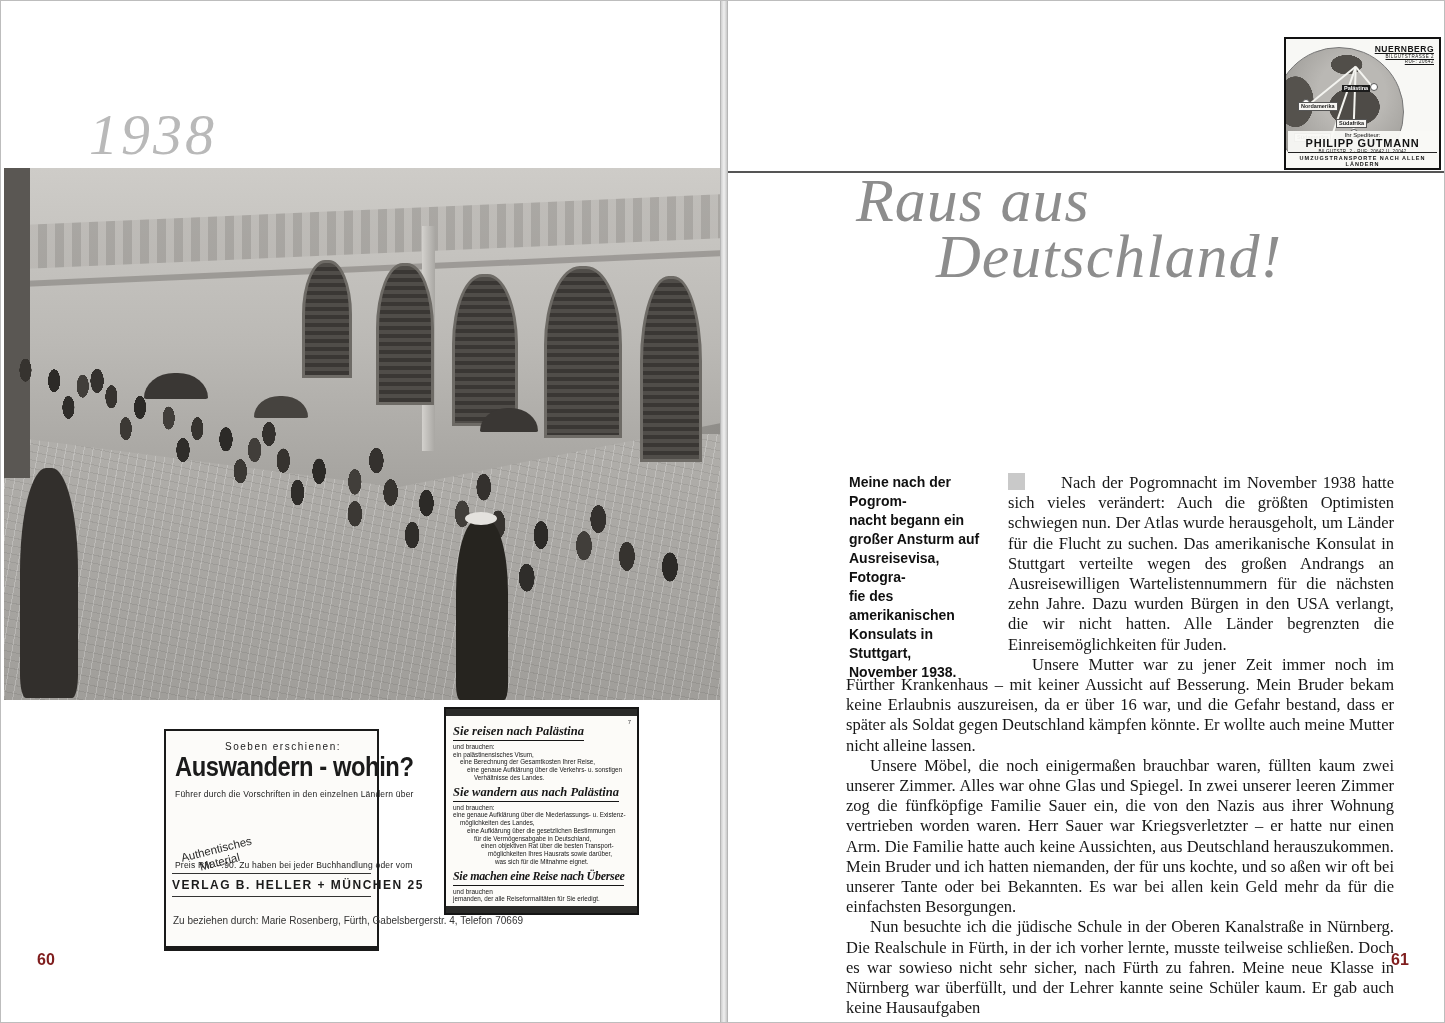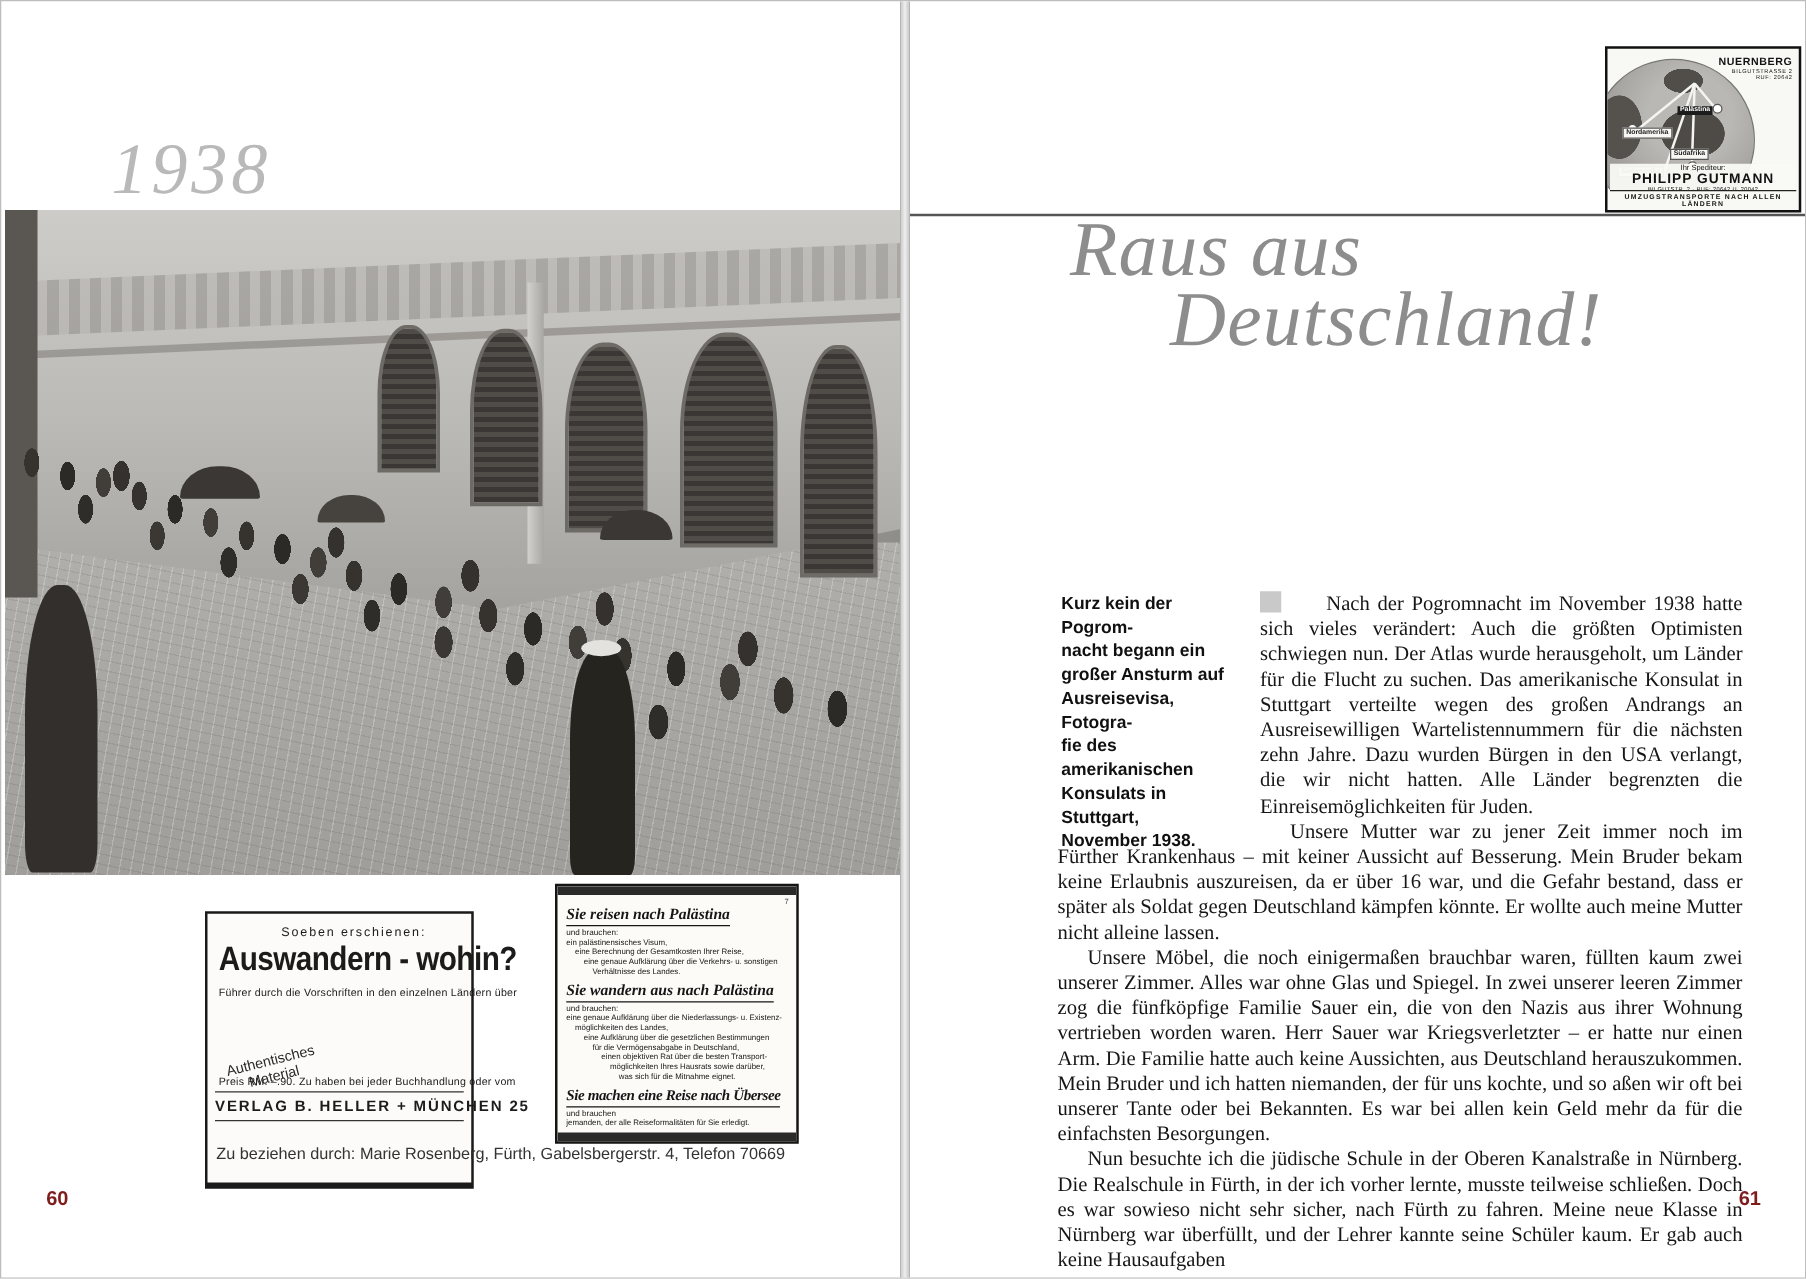--- a/index.html
+++ b/index.html
@@ -86,21 +86,21 @@
   .al-title{position:absolute;top:21px;left:9px;font-size:27px;font-weight:800;white-space:nowrap;
     letter-spacing:-.5px;transform:scaleX(.88);transform-origin:left center;}
   .al-subtitle{position:absolute;top:58px;left:9px;font-size:8.5px;letter-spacing:.2px;white-space:nowrap;}
   .al-stamp{position:absolute;left:16px;top:112px;transform:rotate(-14deg);font-size:11.5px;
     line-height:13px;text-align:center;color:#2a2a2a;}
   .al-items{position:absolute;left:128px;top:86px;font-size:13px;font-weight:600;
     letter-spacing:1.8px;line-height:26px;}
   .al-price{position:absolute;top:129px;left:9px;font-size:8.5px;white-space:nowrap;letter-spacing:.2px;}
   .al-pub{position:absolute;top:142px;left:6px;right:6px;border-top:1px solid #333;border-bottom:1px solid #333;
     padding:4px 0 4px;font-size:12px;letter-spacing:1.5px;white-space:nowrap;text-align:center;font-weight:600;}
-  .al-contact{position:absolute;top:184px;left:7px;font-size:13px;white-space:nowrap;color:#333;}
+  .al-contact{position:absolute;top:184px;left:7px;font-size:10px;white-space:nowrap;color:#333;}
   .ad-right{position:absolute;left:443px;top:706px;width:195px;height:208px;box-sizing:border-box;
     border:2px solid #151515;background:#fcfbf8;font-family:"Liberation Sans",sans-serif;color:#161616;
     padding:12px 7px 10px;overflow:hidden;}
   .ar-bar{position:absolute;left:0;width:100%;height:7px;background:#2a2a28;}
   .ar-bar.top{top:0;} .ar-bar.bot{bottom:0;}
   .ar-mark{position:absolute;top:10px;right:6px;font-size:6px;color:#444;}
   .ar-head{font-family:"Liberation Serif",serif;font-style:italic;font-weight:bold;
     display:inline-block;border-bottom:1.5px solid #161616;padding-bottom:1px;margin:3px 0 2px;}
   .h1s{font-size:12.5px;} .h2s{font-size:12.5px;} .h3s{font-size:12px;letter-spacing:-.3px;}
   .ar-intro{font-size:6.5px;line-height:7.5px;}
@@ -127,21 +127,21 @@
       radial-gradient(42px 32px at 62% 46%,#4e4b47 0 60%,transparent 61%),
       radial-gradient(30px 42px at 16% 42%,#55524d 0 60%,transparent 61%),
       radial-gradient(26px 16px at 56% 13%,#514e49 0 60%,transparent 61%),
       radial-gradient(circle at 60% 35%,#bab8b4 0 30%,#a3a19d 60%,#8d8b87 100%);
     border:1px solid #777;}
   .lg-route{position:absolute;height:1.5px;background:#f4f4f0;transform-origin:left center;}
   .lg-node{position:absolute;width:8px;height:8px;border-radius:50%;background:#fff;border:1px solid #555;box-sizing:border-box;}
   .lg-chip{position:absolute;font-size:5.5px;font-weight:bold;padding:0 2px;line-height:7px;white-space:nowrap;}
   .chip-dark{background:#1c1c1c;color:#fff;}
   .chip-light{background:#f7f6f3;color:#1c1c1c;border:.5px solid #555;}
-  .lg-city{position:absolute;top:5px;right:5px;text-align:right;color:#141414;}
+  .lg-city{position:absolute;top:5px;right:5px;text-align:right;color:#141414;text-decoration:underline;}
   .lg-city .c1{font-size:8.5px;font-weight:bold;letter-spacing:.5px;}
   .lg-city .c2{font-size:4.5px;letter-spacing:.5px;}
   .lg-strip{position:absolute;left:2px;right:2px;bottom:13px;background:rgba(249,249,246,.95);
     text-align:center;padding:1px 0;color:#121212;}
   .lg-sped{font-size:6px;} .lg-name{font-size:11px;font-weight:800;letter-spacing:.8px;line-height:11px;}
   .lg-addr{font-size:4.5px;letter-spacing:.3px;}
   .lg-footer{position:absolute;left:2px;right:2px;bottom:0;border-top:1.5px solid #222;background:#f8f8f5;
     font-size:5.5px;font-weight:bold;letter-spacing:1px;text-align:center;padding:2px 0 1px;color:#141414;}
   .headline{position:absolute;font-style:italic;font-size:62px;line-height:1;color:#8d8d8d;
     font-family:"Liberation Serif",serif;letter-spacing:1px;}
@@ -274,21 +274,21 @@
   </div>
 
   <div class="rule"></div>
 
   <div class="headline hl2">Deutschland!</div>
   <div class="headline hl1">Raus aus</div>
 
   <div class="bodytext">
     <div class="cap-float">
       <div class="caption">
-        <div>Kurz kein der Pogrom-</div>
+        <div>Meine nach der Pogrom-</div>
         <div>nacht begann ein</div>
         <div>großer Ansturm auf</div>
         <div>Ausreisevisa, Fotogra-</div>
         <div>fie des amerikanischen</div>
         <div>Konsulats in Stuttgart,</div>
         <div>November 1938.</div>
       </div>
     </div>
     <p><span class="psquare"></span><span>Nach der Pogromnacht im November 1938 hatte sich vieles verändert: Auch die größten Optimisten schwiegen nun. Der Atlas wurde herausgeholt, um Länder für die Flucht zu suchen. Das amerikanische Konsulat in Stuttgart verteilte wegen des großen Andrangs an Ausreisewilligen Wartelistennummern für die nächsten zehn Jahre. Dazu wurden Bürgen in den USA verlangt, die wir nicht hatten. Alle Länder begrenzten die Einreisemöglichkeiten für Juden.</span></p>
     <p>Unsere Mutter war zu jener Zeit immer noch im Fürther Krankenhaus – mit keiner Aussicht auf Besserung. Mein Bruder bekam keine Erlaubnis auszureisen, da er über 16 war, und die Gefahr bestand, dass er später als Soldat gegen Deutschland kämpfen könnte. Er wollte auch meine Mutter nicht alleine lassen.</p>

